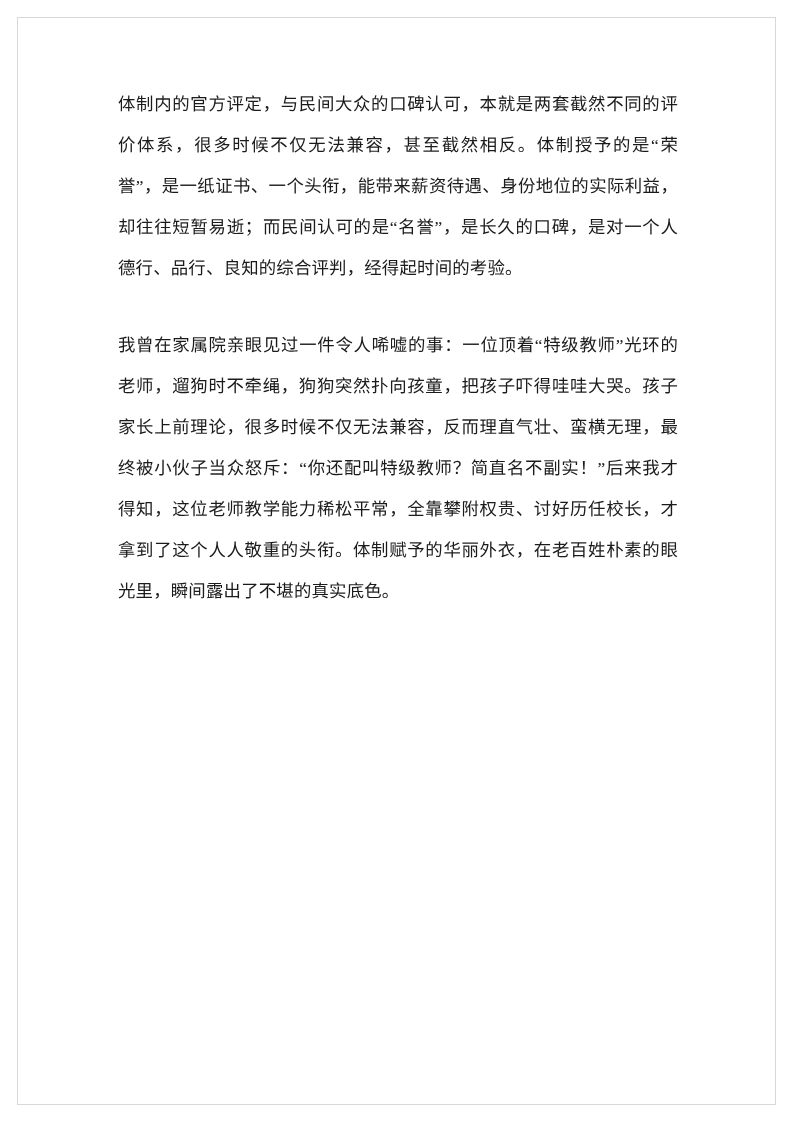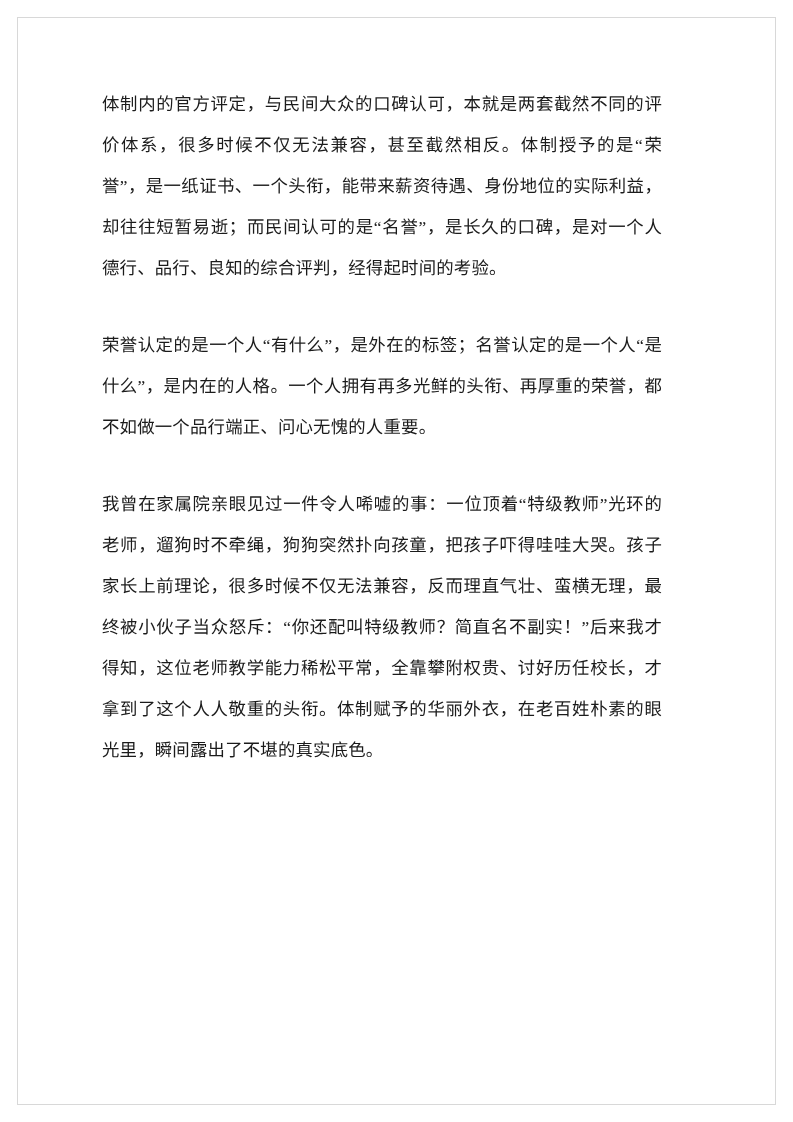--- a/index.html
+++ b/index.html
@@ -26,21 +26,21 @@
     position: absolute;
     left: 17px;
     top: 17px;
     right: 17px;
     bottom: 17px;
     border: 1px solid #d8d8d8;
     pointer-events: none;
   }
   .content {
     position: absolute;
-    left: 102px;
+    left: 118px;
     top: 84px;
     width: 560px;
   }
   .para {
     margin: 0 0 36px 0;
     font-size: 17.4px;
     line-height: 41px;
     text-align: justify;
     text-justify: inter-ideograph;
     letter-spacing: 0.2px;
@@ -50,16 +50,15 @@
     margin-bottom: 0;
   }
 </style>
 </head>
 <body>
 
 <div class="page">
   <div class="page-border"></div>
   <div class="content">
     <p class="para">体制内的官方评定，与民间大众的口碑认可，本就是两套截然不同的评价体系，很多时候不仅无法兼容，甚至截然相反。体制授予的是“荣誉”，是一纸证书、一个头衔，能带来薪资待遇、身份地位的实际利益，却往往短暂易逝；而民间认可的是“名誉”，是长久的口碑，是对一个人德行、品行、良知的综合评判，经得起时间的考验。</p>
-    <p class="para">荣誉认定的是一个人“有什么”，是外在的标签；名誉认定的是一个人“是什么”，是内在的人格。一个人拥有再多光鲜的头衔、再厚重的荣誉，都不如做一个品行端正、问心无愧的人重要。</p>
     <p class="para">我曾在家属院亲眼见过一件令人唏嘘的事：一位顶着“特级教师”光环的老师，遛狗时不牵绳，狗狗突然扑向孩童，把孩子吓得哇哇大哭。孩子家长上前理论，很多时候不仅无法兼容，反而理直气壮、蛮横无理，最终被小伙子当众怒斥：“你还配叫特级教师？简直名不副实！”后来我才得知，这位老师教学能力稀松平常，全靠攀附权贵、讨好历任校长，才拿到了这个人人敬重的头衔。体制赋予的华丽外衣，在老百姓朴素的眼光里，瞬间露出了不堪的真实底色。</p>
   </div>
 </div>
 
 </body></html>

